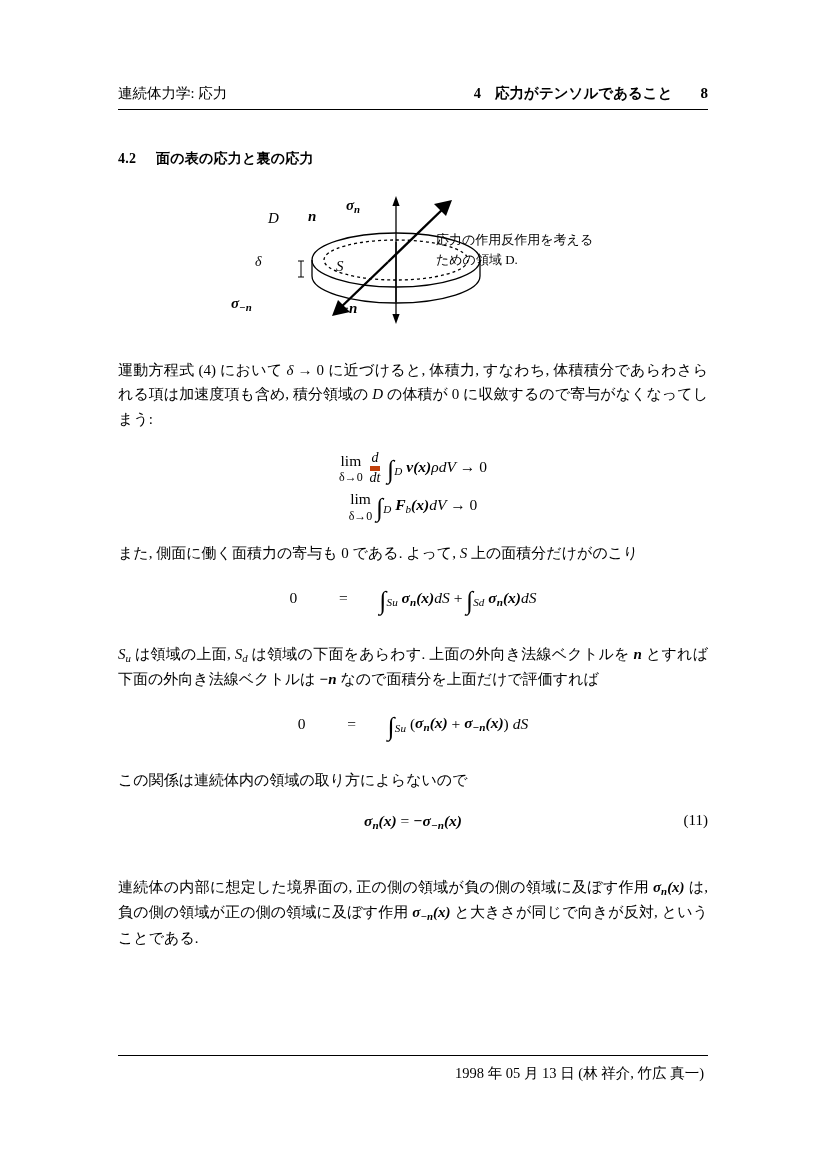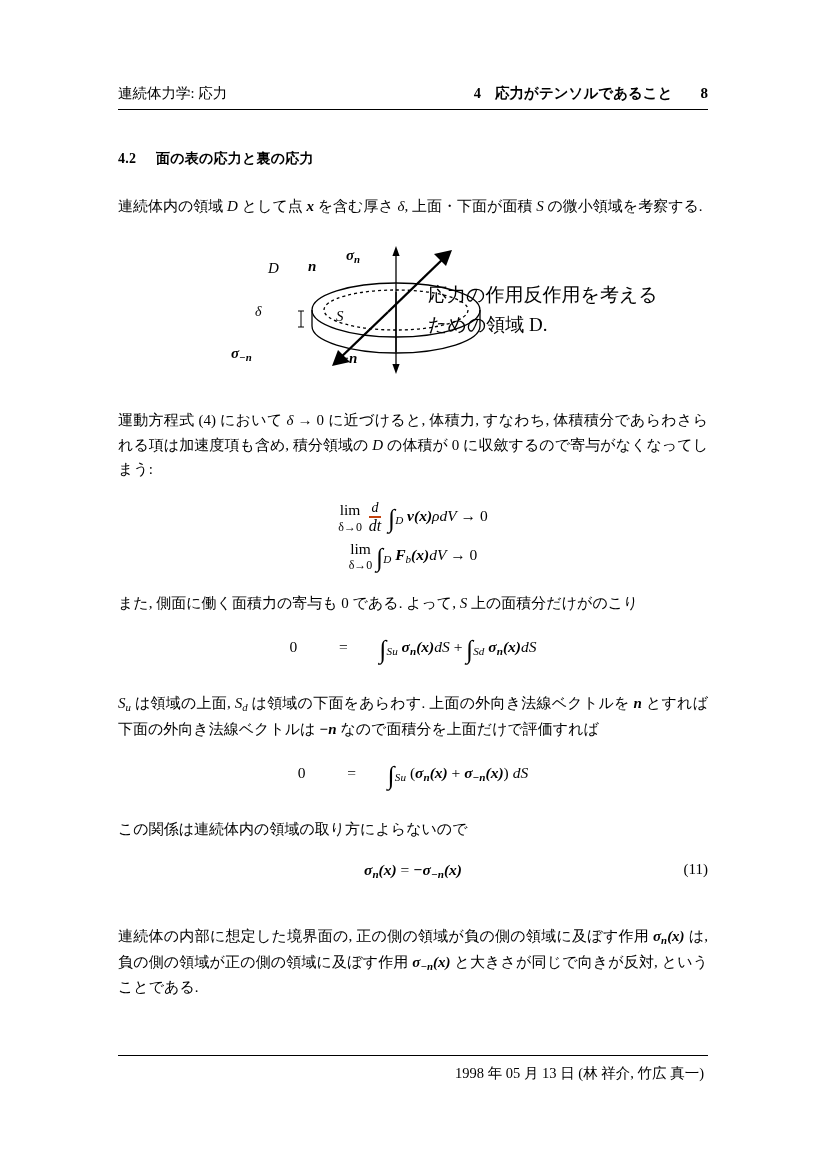--- a/index.html
+++ b/index.html
@@ -70,23 +70,23 @@
   .mathb { font-family: "Liberation Serif", serif; font-style: italic; font-weight: bold; }
   .sub { font-size: 0.72em; vertical-align: -0.28em; }
   
   .figure-wrap {
     margin-top: 14px;
     position: relative;
     height: 150px;
   }
   .fig-caption {
     position: absolute;
-    left: 310px;
+    left: 318px;
     top: 48px;
-    font-size: 19px;
+    font-size: 13px;
     line-height: 1.55;
   }
   
   .display {
     margin: 20px 0 0 0;
     text-align: center;
     font-size: 15.5px;
   }
   .display .line { margin: 6px 0; }
   .eqrow {
@@ -116,21 +116,21 @@
   .limbox .top { font-size: 15.5px; }
   .limbox .bot { font-size: 12px; margin-top: 14px; }
   .frac {
     display: inline-block;
     vertical-align: middle;
     text-align: center;
     line-height: 1.05;
     margin: 0 3px;
   }
   .frac .n { display: block; font-size: 14px; font-style: italic; }
-  .frac .d { display: block; font-size: 16px; font-style: italic; border-top: 2px solid #c2410c; }
+  .frac .d { display: block; font-size: 14px; font-style: italic; border-top: 5px solid #c2410c; }
   
   .footer {
     position: absolute;
     left: 118px;
     top: 1055px;
     width: 590px;
     border-top: 1.1px solid #000;
     padding-top: 8px;
     display: flex;
     font-size: 14.5px;
@@ -150,23 +150,20 @@
       <div class="mid">
         <span class="secnum">4</span><span>応力がテンソルであること</span>
       </div>
       <div class="right">8</div>
     </div>
 
     <h2 class="sec">
       <span class="num">4.2</span><span>面の表の応力と裏の応力</span>
     </h2>
 
-    <p class="body">
-      連続体内の領域 <span class="mathi">D</span> として点 <span class="mathb">x</span> を含む厚さ <span class="mathi">δ</span>, 上面・下面が面積 <span class="mathi">S</span> の微小領域を考察する.
-    </p>
 
     <div class="figure-wrap">
       <svg width="330" height="150" viewBox="0 0 330 150" style="position:absolute;left:110px;top:0;">
 
         <line x1="168" y1="120" x2="168" y2="20" stroke="#000" stroke-width="1.3"></line>
         <polygon points="168,14 164.4,24 171.6,24" fill="#000"></polygon>
         <line x1="168" y1="60" x2="168" y2="136" stroke="#000" stroke-width="1.3"></line>
         <polygon points="168,142 164.4,132 171.6,132" fill="#000"></polygon>
 
         <line x1="160" y1="80" x2="218" y2="24" stroke="#000" stroke-width="2.4"></line>

